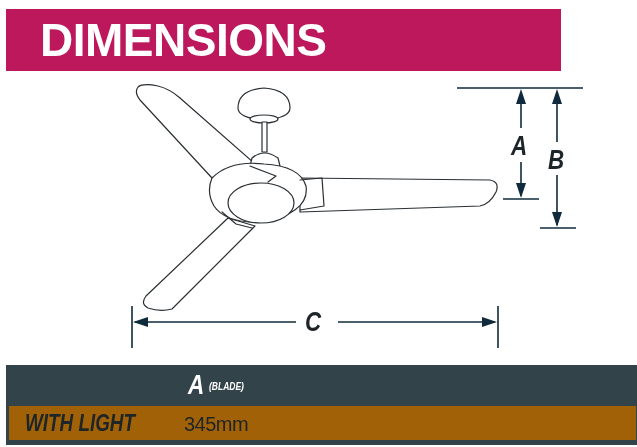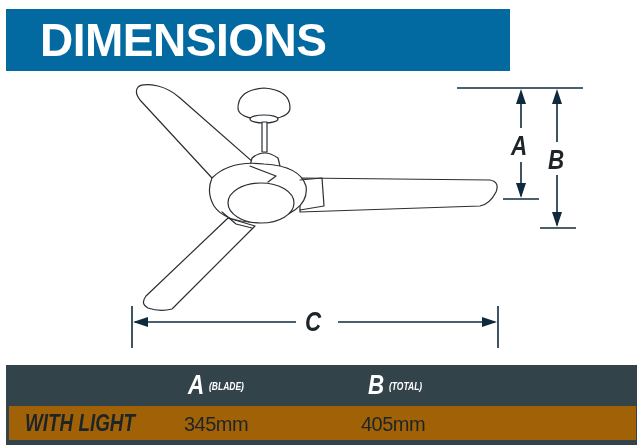--- a/index.html
+++ b/index.html
@@ -1,21 +1,21 @@
 <!DOCTYPE html>
 <html><head>
   <meta charset="utf-8">
   <style>
     * { margin: 0; padding: 0; box-sizing: border-box; }
     html, body { width: 637px; height: 447px; background: #ffffff; overflow: hidden; }
     body { position: relative; font-family: "Liberation Sans", sans-serif; }
 
     .header-bar {
-      position: absolute; left: 6px; top: 9px; width: 504px; height: 62px;
-      background: #0369a1;
+      position: absolute; left: 6px; top: 9px; width: 555px; height: 62px;
+      background: #be185d;
       text-align: right;
     }
     .header-title {
       position: absolute; left: 34px; top: 6px;
       color: #ffffff; font-weight: bold; font-size: 46px; letter-spacing: -0.5px;
       line-height: 50px;
     }
 
     .diagram { position: absolute; left: 0; top: 0; width: 637px; height: 360px; }
 
@@ -125,24 +125,19 @@
   <div class="dim-label" style="left:543px; top:146px;">B</div>
   <div class="dim-label" style="left:300px; top:308px;">C</div>
 </div>
 
 <div class="table">
   <div class="table-head">
     <div class="col-head" style="left:182px;">
       <span class="col-letter">A</span>
       <span class="col-sub">(BLADE)</span>
     </div>
-    <div class="col-head" style="left:362px;">
-      <span class="col-letter">B</span>
-      <span class="col-sub">(TOTAL)</span>
-    </div>
   </div>
 
   <div class="table-row">
     <div class="row-label">WITH LIGHT</div>
     <div class="cell" style="left:175px;">345mm</div>
-    <div class="cell" style="left:352px;">405mm</div>
   </div>
 </div>
 
 </body></html>

